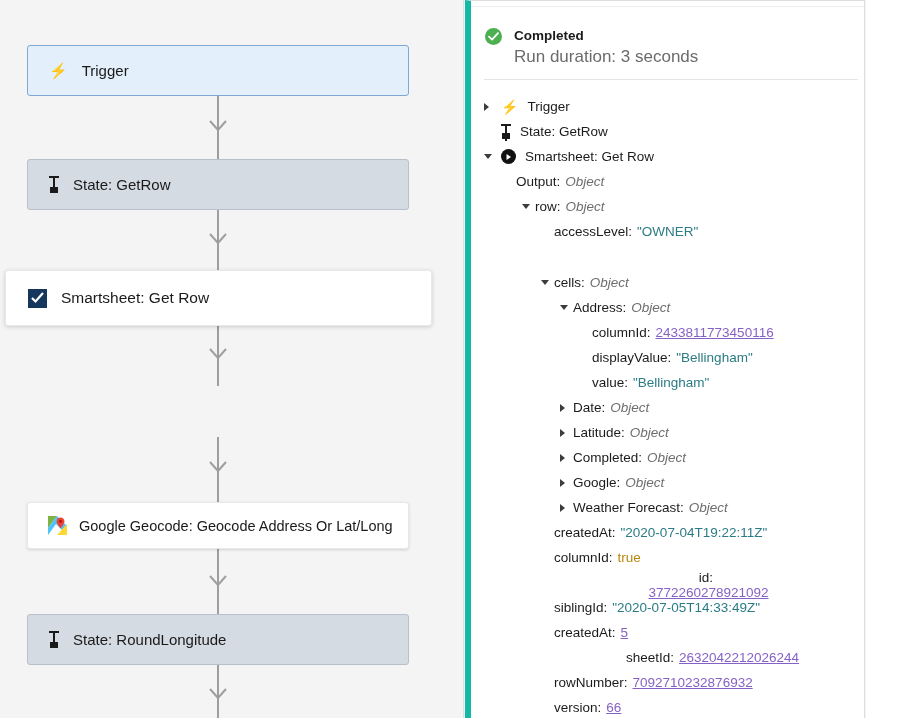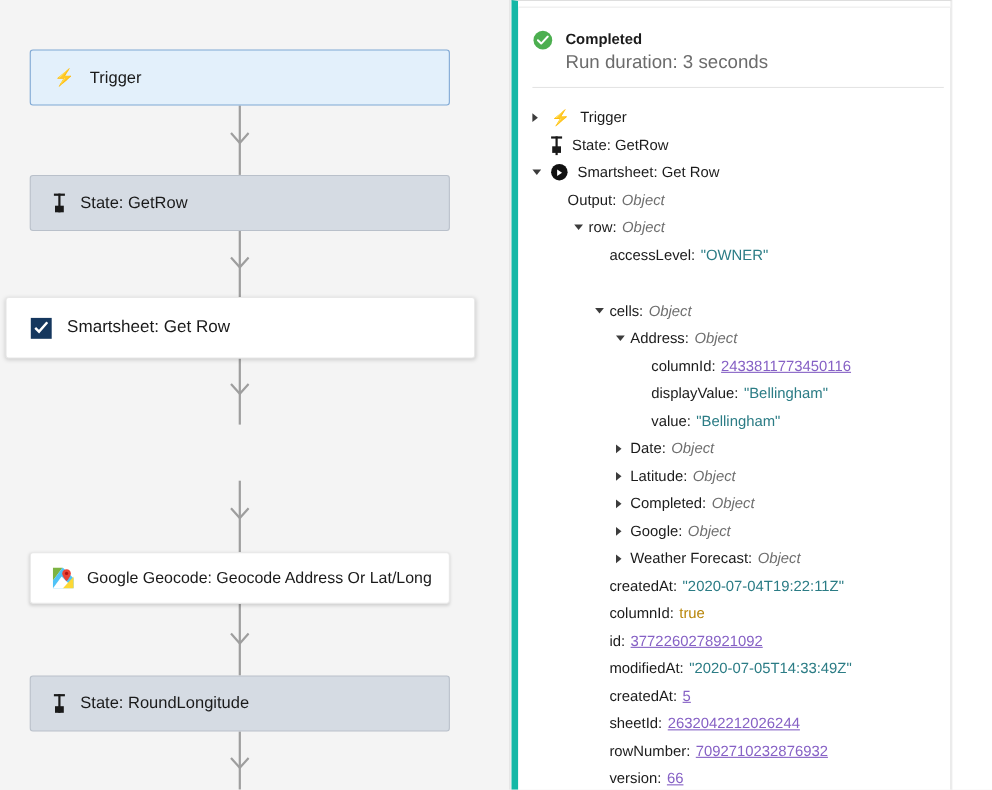--- a/index.html
+++ b/index.html
@@ -410,39 +410,39 @@
           <span style="width: 4px;"></span>
           <span class="key">createdAt:</span>
           <span class="v-str" style="margin-left: 5px;">"2020-07-04T19:22:11Z"</span>
         </div>
         <div class="trow" style="padding-left: 70px;">
           <span class="caret-slot"></span>
           <span style="width: 4px;"></span>
           <span class="key">columnId:</span>
           <span class="v-bool" style="margin-left: 5px;">true</span>
         </div>
-        <div class="trow" style="padding-left: 70px;">
+        <div class="trow" style="padding-left: 70px; flex-direction: column;">
           <span class="caret-slot"></span>
           <span style="width: 4px;"></span>
           <span class="key">id:</span>
           <span class="v-num" style="margin-left: 5px;">3772260278921092</span>
         </div>
         <div class="trow" style="padding-left: 70px;">
           <span class="caret-slot"></span>
           <span style="width: 4px;"></span>
-          <span class="key">modifiedAt:</span>
+          <span class="key">siblingId:</span>
           <span class="v-str" style="margin-left: 5px;">"2020-07-05T14:33:49Z"</span>
         </div>
         <div class="trow" style="padding-left: 70px;">
           <span class="caret-slot"></span>
           <span style="width: 4px;"></span>
           <span class="key">createdAt:</span>
           <span class="v-num" style="margin-left: 5px;">5</span>
         </div>
-        <div class="trow" style="padding-left: 70px;">
+        <div class="trow" style="padding-left: 70px; justify-content: center;">
           <span class="caret-slot"></span>
           <span style="width: 4px;"></span>
           <span class="key">sheetId:</span>
           <span class="v-num" style="margin-left: 5px;">2632042212026244</span>
         </div>
         <div class="trow" style="padding-left: 70px;">
           <span class="caret-slot"></span>
           <span style="width: 4px;"></span>
           <span class="key">rowNumber:</span>
           <span class="v-num" style="margin-left: 5px;">7092710232876932</span>

